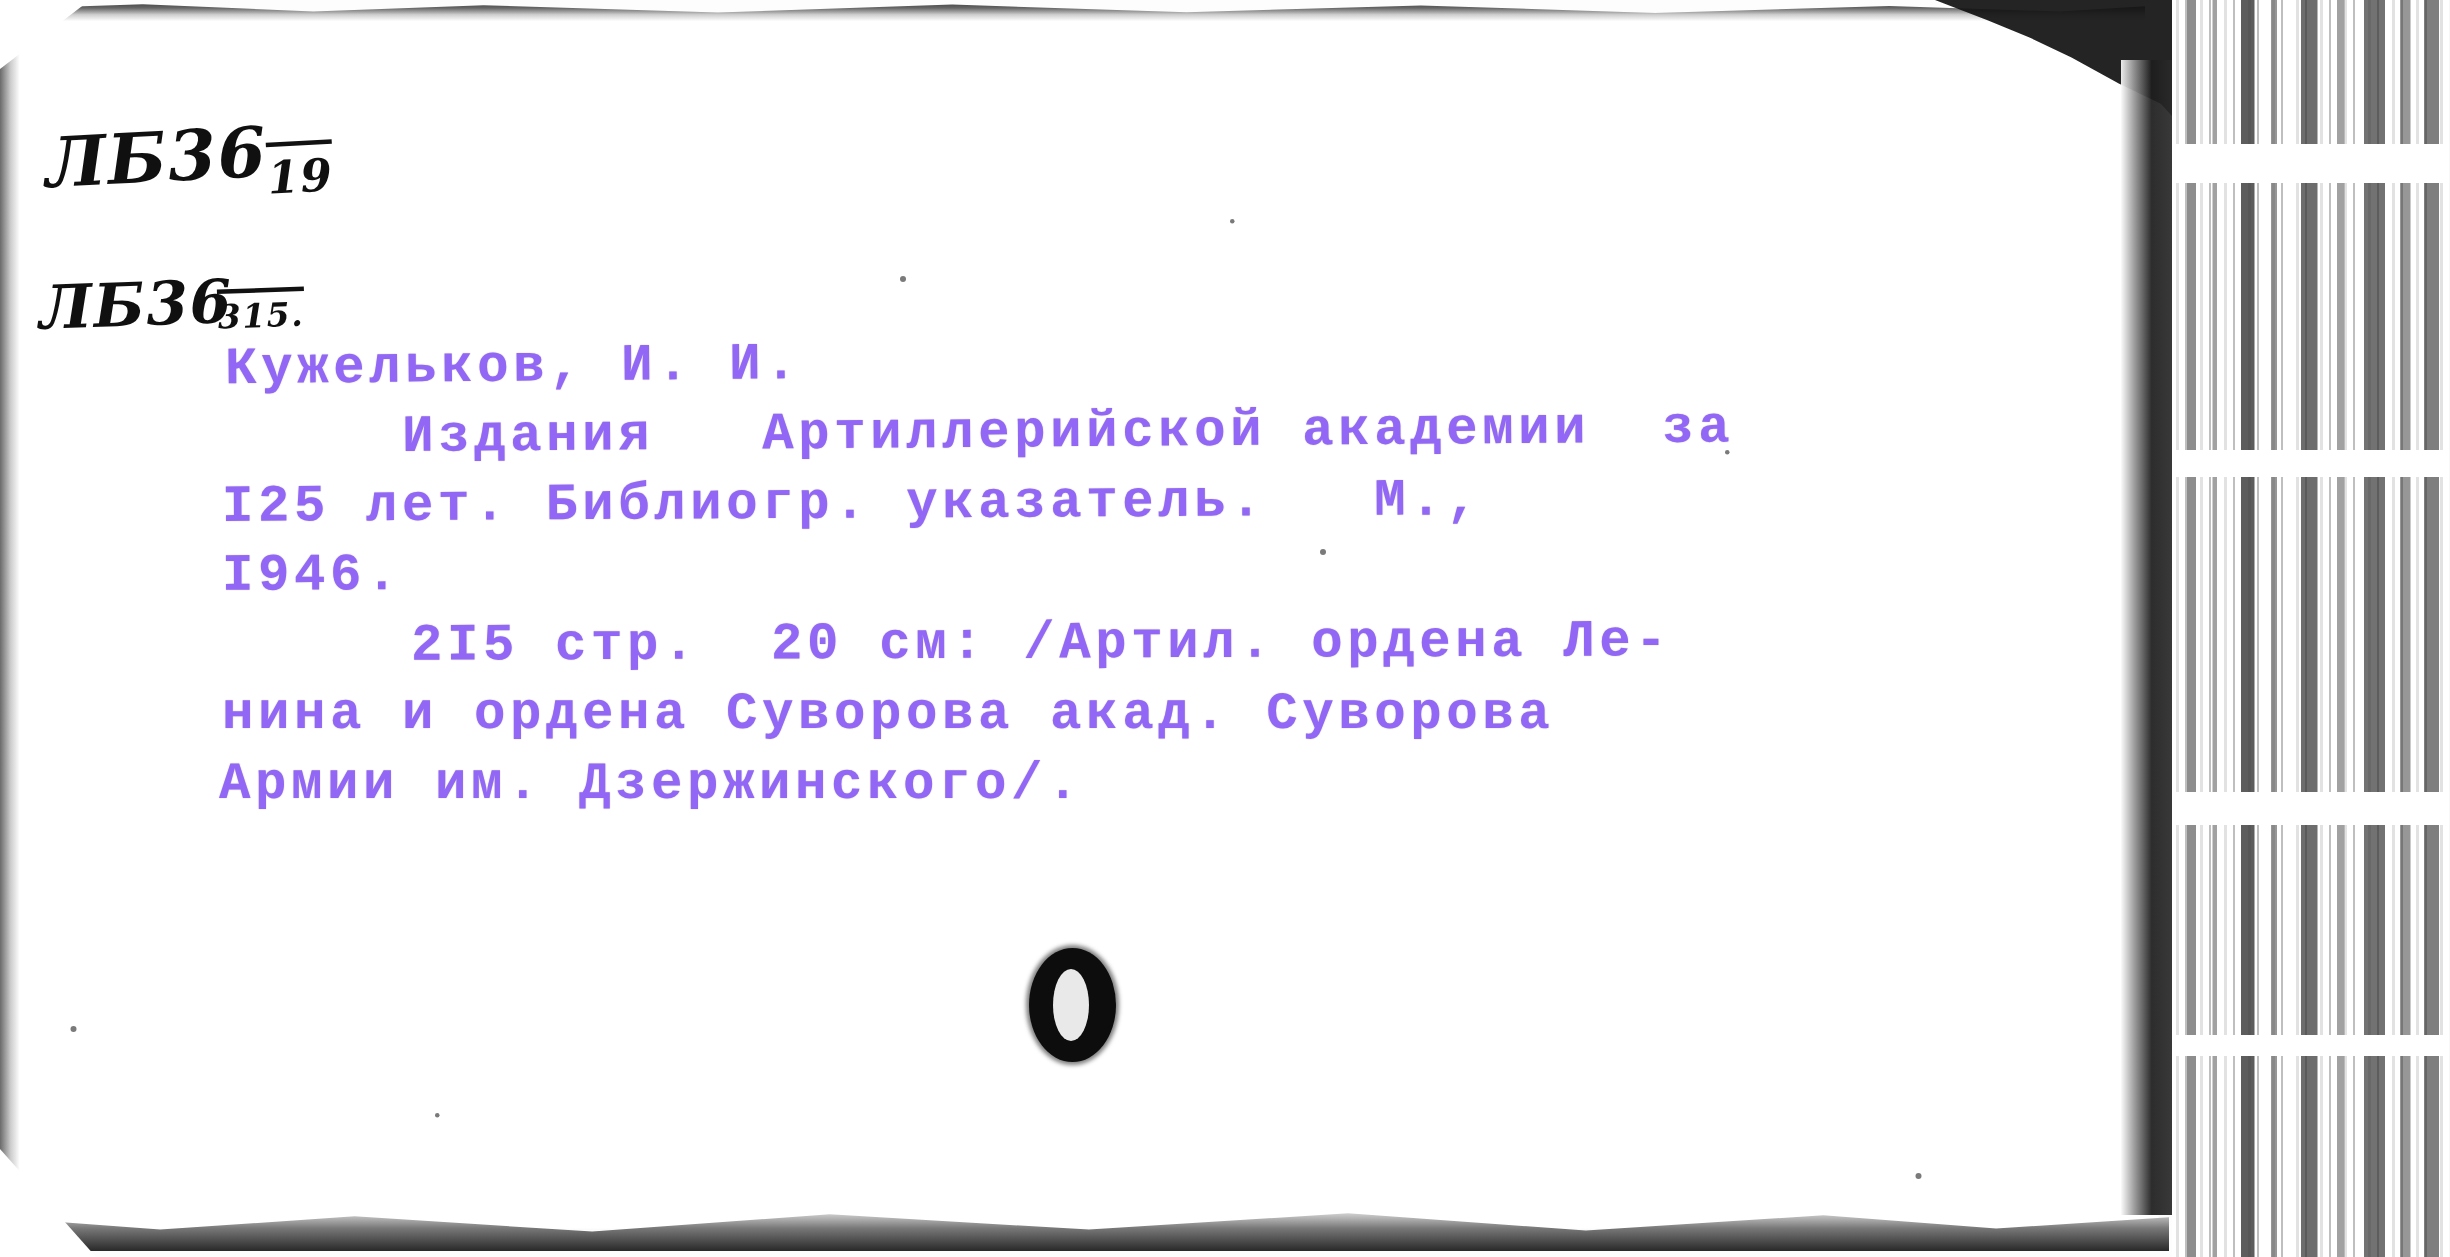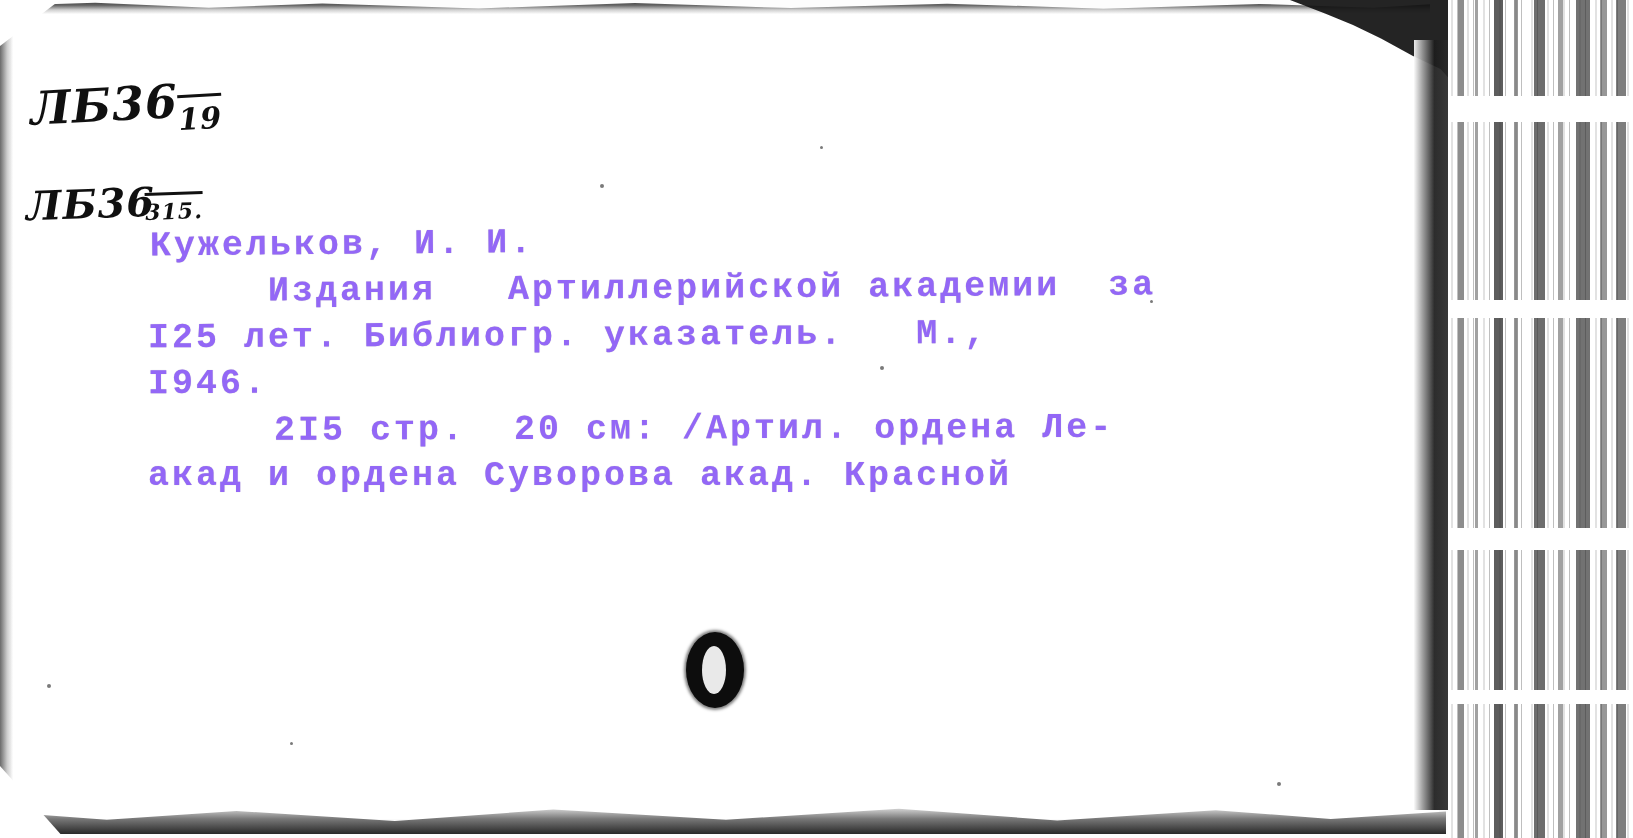--- a/index.html
+++ b/index.html
@@ -234,21 +234,22 @@
     <span class="num"></span>
     <span class="den">315.</span>
   </div>
 
   <div class="typed">
     <div class="line l1">Кужельков, И. И.</div>
     <div class="line l2">    Издания   Артиллерийской академии  за</div>
     <div class="line l3">I25 лет. Библиогр. указатель.   М.,</div>
     <div class="line l4">I946.</div>
     <div class="line l5">    2I5 стр.  20 см: /Артил. ордена Ле-</div>
-    <div class="line l6">акад и ордена Суворова акад. Красной</div>
+    <div class="line l6">нина и ордена Суворова акад. Суворова</div>
+    <div class="line l7">Армии им. Дзержинского/.</div>
   </div>
 
   <div class="punch-hole">
     <div class="inner"></div>
   </div>
 
   <div class="speck sp1"></div>
   <div class="speck sp2"></div>
   <div class="speck sp3"></div>
   <div class="speck sp4"></div>

